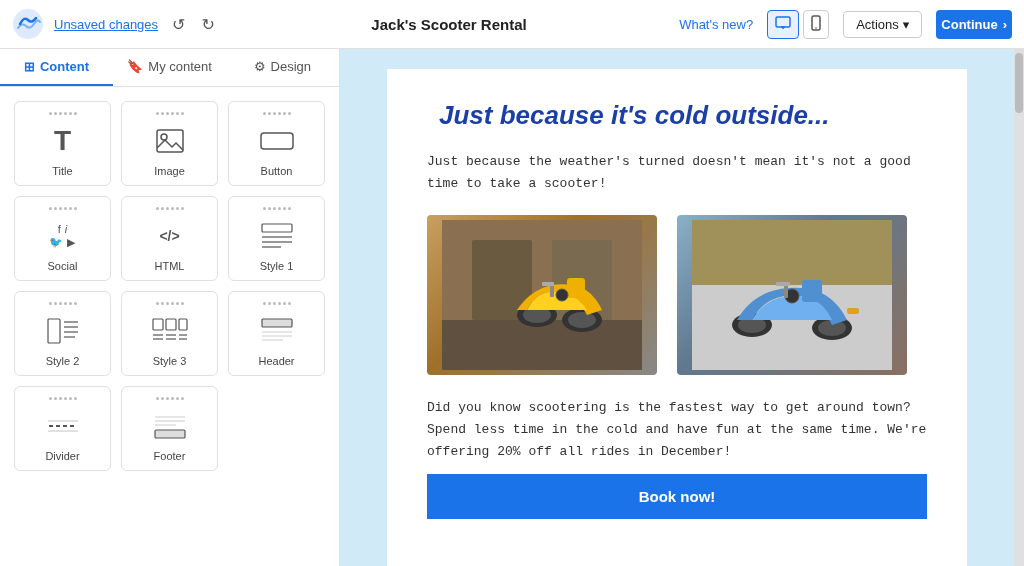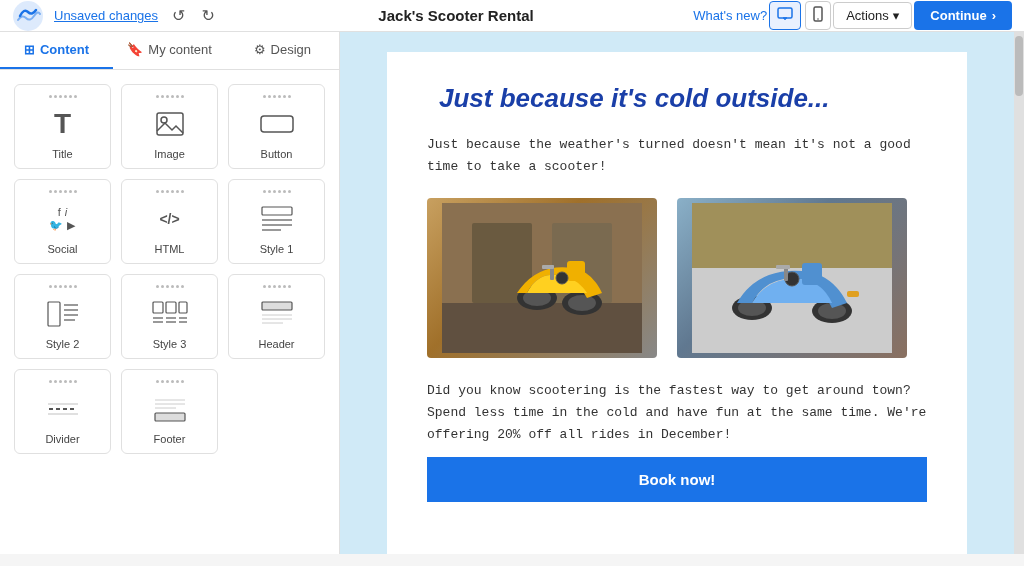--- a/index.html
+++ b/index.html
@@ -1,36 +1,36 @@
 <!DOCTYPE html>
 <html><head>
   <meta charset="utf-8">
   <style>
     * { box-sizing: border-box; margin: 0; padding: 0; }
     body { font-family: Arial, sans-serif; font-size: 13px; background: #f5f5f5; overflow: hidden; width: 1024px; height: 566px; }
 
     
     .topbar {
-      display: flex; align-items: center; height: 32px;
+      display: flex; align-items: center; height: 49px;
       background: #fff; border-bottom: 1px solid #e0e0e0;
       padding: 0 12px; gap: 10px;
     }
     .topbar-logo { width: 32px; height: 32px; }
     .topbar-unsaved { color: #1a73e8; text-decoration: underline; font-size: 13px; cursor: pointer; flex-shrink: 0; }
     .topbar-spacer { flex: 1; }
     .topbar-undo-redo { display: flex; gap: 8px; align-items: center; }
     .topbar-undo-redo button { background: none; border: none; cursor: pointer; font-size: 16px; color: #555; padding: 4px; }
     .topbar-title { font-weight: 600; font-size: 15px; color: #222; }
-    .topbar-right { display: flex; align-items: center; gap: 2px; margin-left: auto; }
+    .topbar-right { display: flex; align-items: center; gap: 14px; margin-left: auto; }
     .topbar-whats-new { color: #1a73e8; font-size: 13px; cursor: pointer; }
     .topbar-view-icons { display: flex; gap: 4px; }
     .topbar-view-btn { background: none; border: 1px solid #ccc; border-radius: 4px; padding: 4px 7px; cursor: pointer; font-size: 14px; color: #555; }
     .topbar-view-btn.active { background: #e8f0fe; border-color: #1a73e8; color: #1a73e8; }
     .topbar-actions { background: none; border: 1px solid #ccc; border-radius: 4px; padding: 5px 12px; font-size: 13px; cursor: pointer; color: #222; display: flex; align-items: center; gap: 4px; }
-    .topbar-continue { background: #1a73e8; color: #fff; border: none; border-radius: 4px; padding: 7px 16px; font-size: 13px; font-weight: 600; cursor: pointer; display: flex; align-items: center; gap: 5px; }
+    .topbar-continue { background: #1a73e8; color: #fff; border: none; border-radius: 4px; padding: 7px 5px; font-size: 13px; font-weight: 600; cursor: pointer; display: flex; align-items: center; gap: 5px; }
 
     
     .main { display: flex; height: calc(566px - 44px); }
 
     
     .sidebar { width: 340px; background: #fff; border-right: 1px solid #e0e0e0; display: flex; flex-direction: column; flex-shrink: 0; }
     .sidebar-tabs { display: flex; border-bottom: 1px solid #e0e0e0; }
     .sidebar-tab { flex: 1; padding: 10px 0; text-align: center; font-size: 13px; cursor: pointer; color: #555; display: flex; align-items: center; justify-content: center; gap: 5px; border-bottom: 2px solid transparent; }
     .sidebar-tab.active { color: #1a73e8; border-bottom: 2px solid #1a73e8; font-weight: 600; }
     .sidebar-tab-icon { font-size: 13px; }

